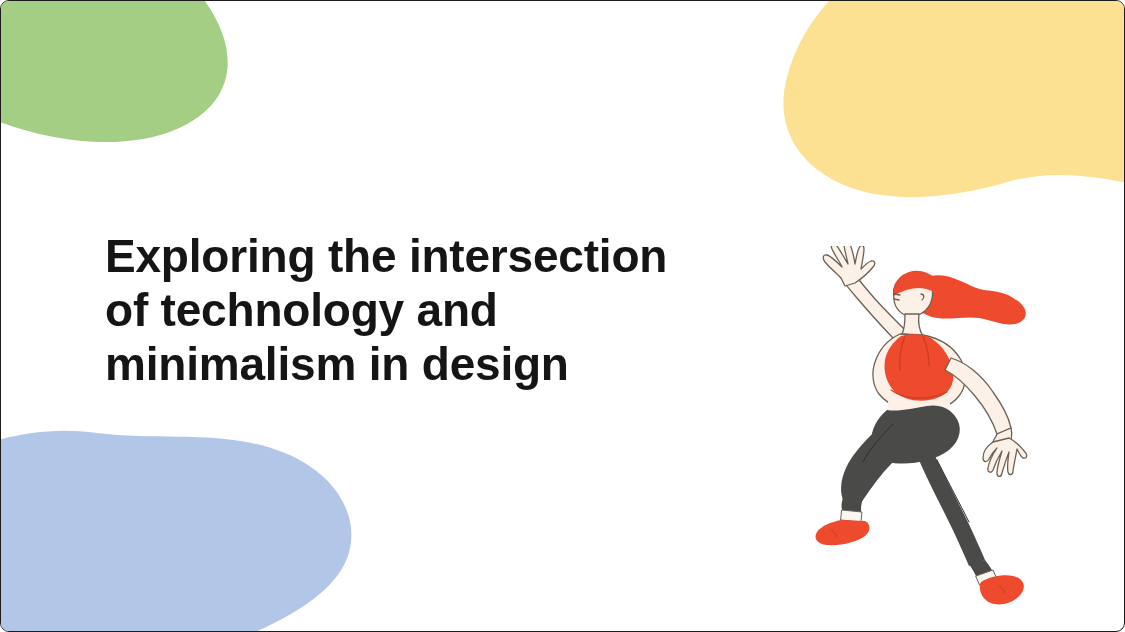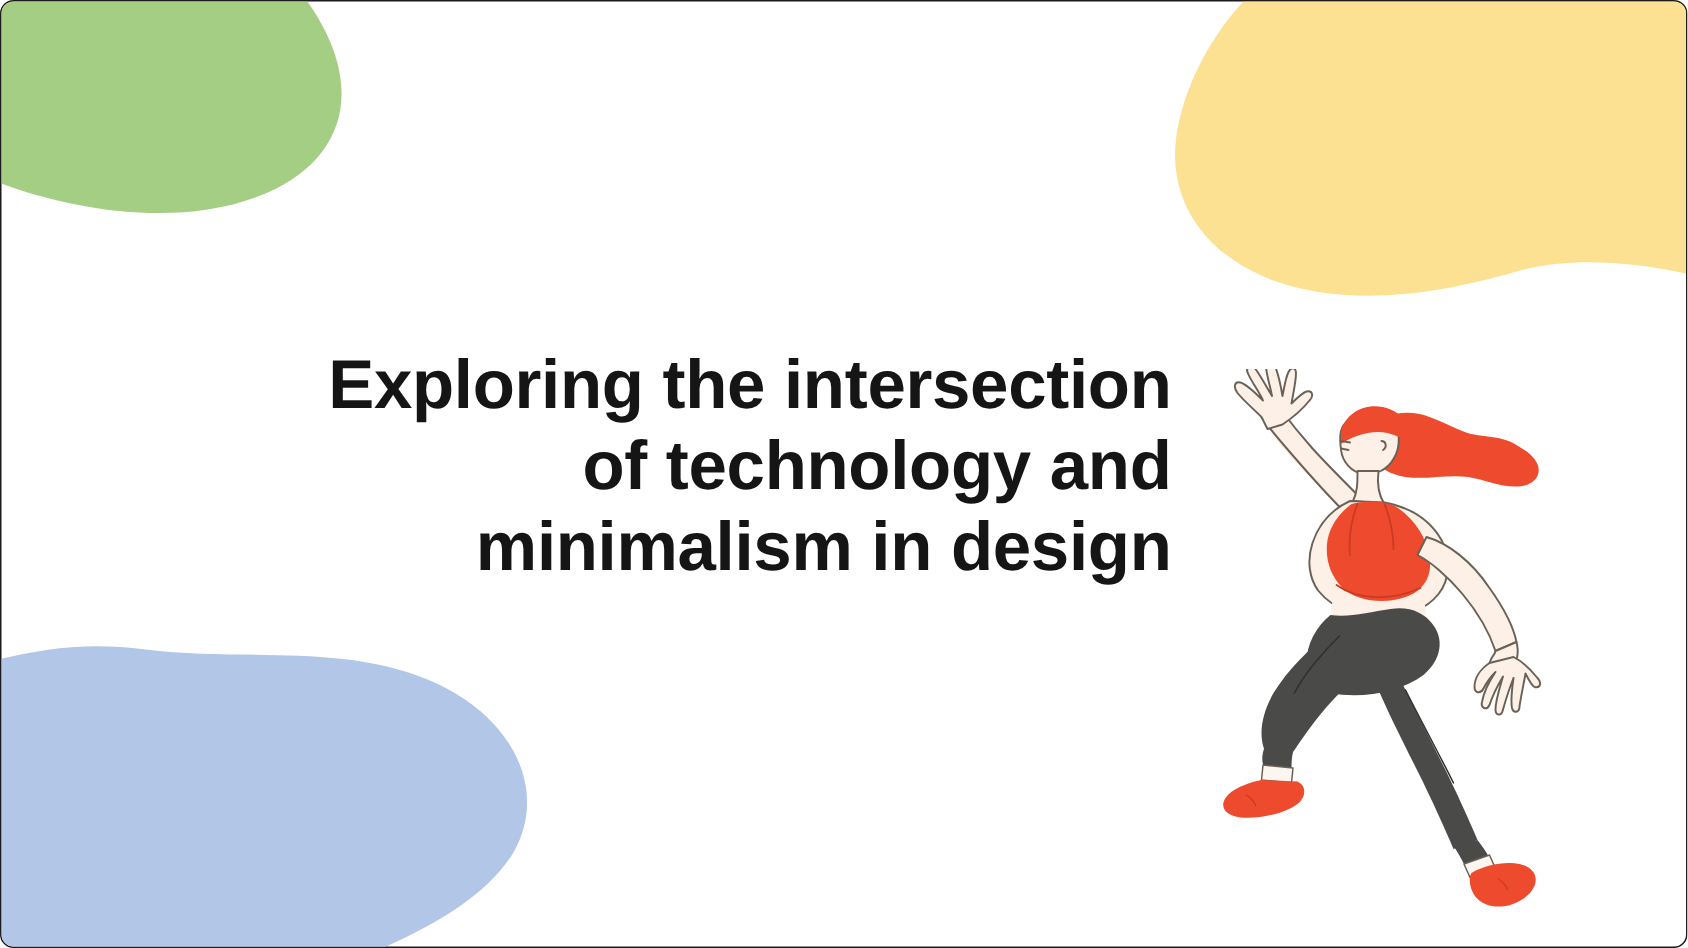--- a/index.html
+++ b/index.html
@@ -26,24 +26,24 @@
     position: absolute;
     left: 0;
     top: 0;
     width: 1125px;
     height: 632px;
     pointer-events: none;
   }
 
   .headline-wrap {
     position: absolute;
-    left: 88px;
+    left: 104px;
     top: 228px;
     width: 692px;
-    text-align: right;
+    text-align: left;
   }
 
   .headline {
     margin: 0;
     font-family: "Liberation Sans", sans-serif;
     font-weight: bold;
     font-size: 46px;
     line-height: 54px;
     letter-spacing: -0.2px;
     color: #151515;

